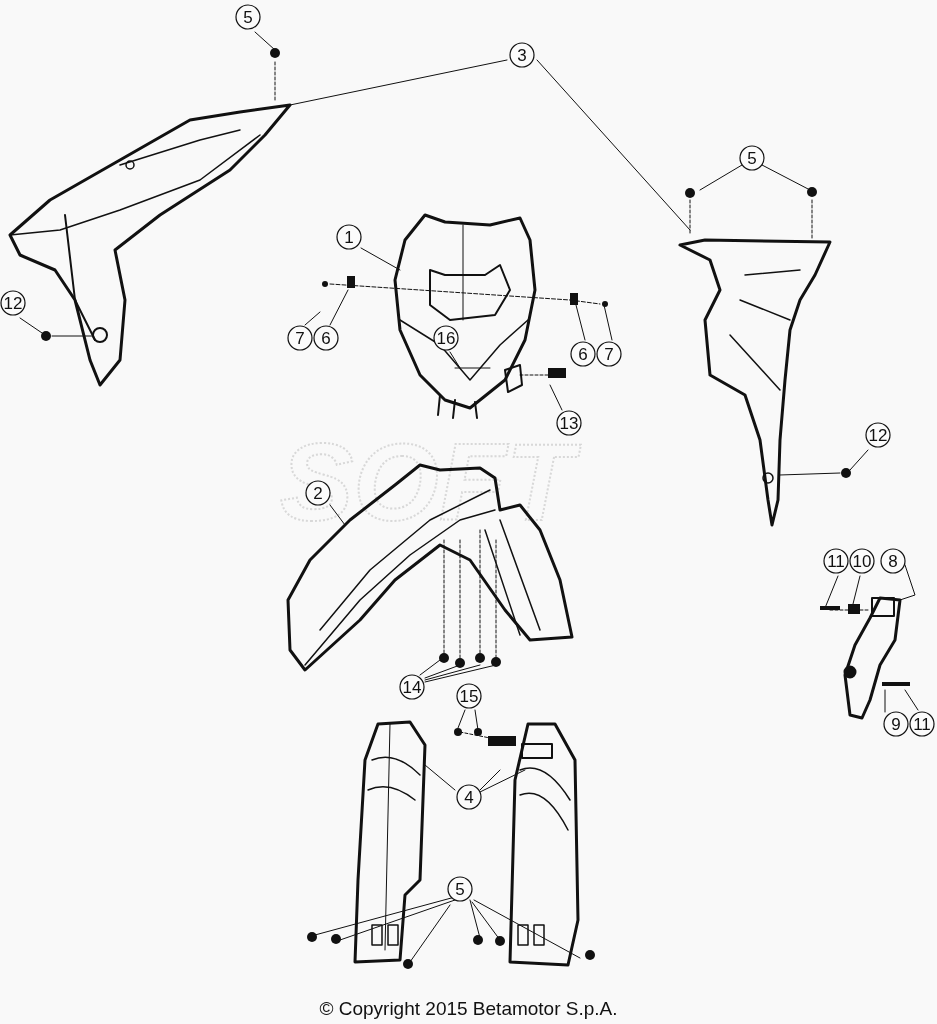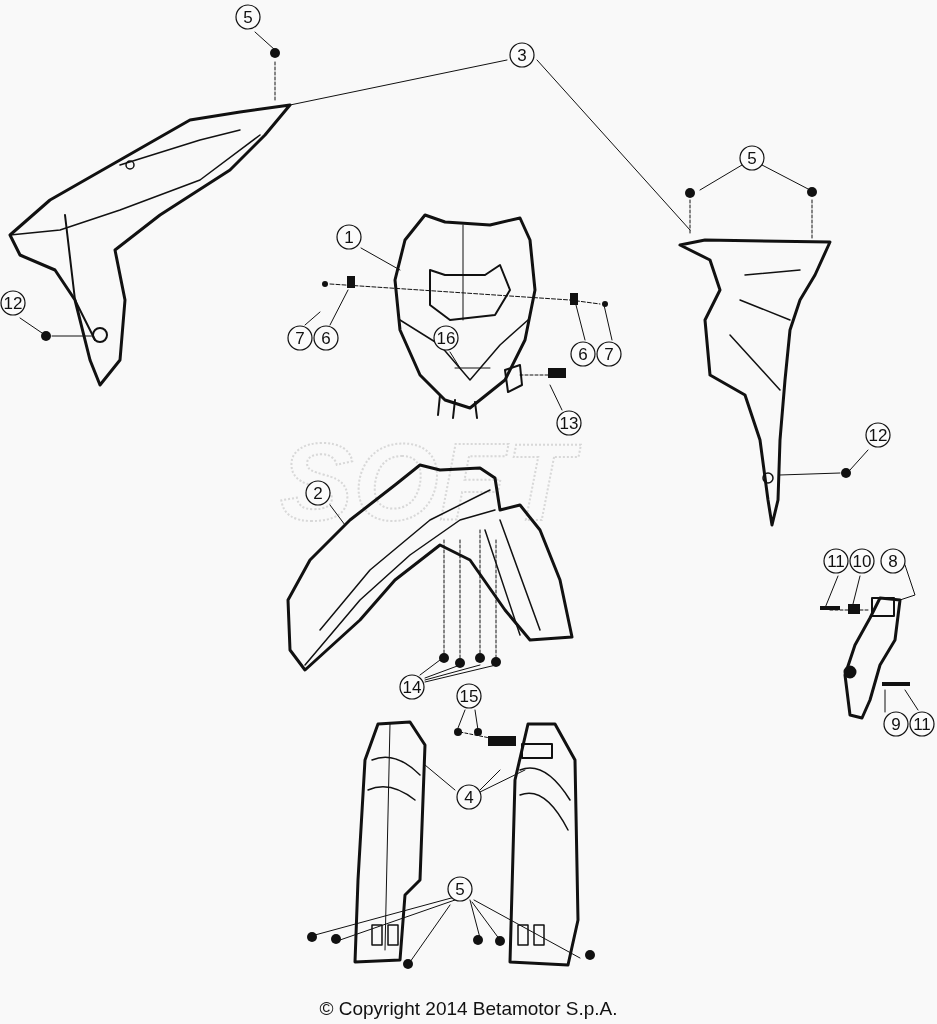--- a/index.html
+++ b/index.html
@@ -217,13 +217,13 @@
         <circle cx="469" cy="797" r="12"></circle>
         <text class="callout-text" x="469" y="803" text-anchor="middle" stroke="none">4</text>
       </g>
     <g>
         <circle cx="460" cy="889" r="12"></circle>
         <text class="callout-text" x="460" y="895" text-anchor="middle" stroke="none">5</text>
       </g>
   </g>
 </svg>
 
-<div class="copyright">© Copyright 2014 Betamotor S.p.A.</div>
+<div class="copyright">© Copyright 2015 Betamotor S.p.A.</div>
 
 </body></html>

